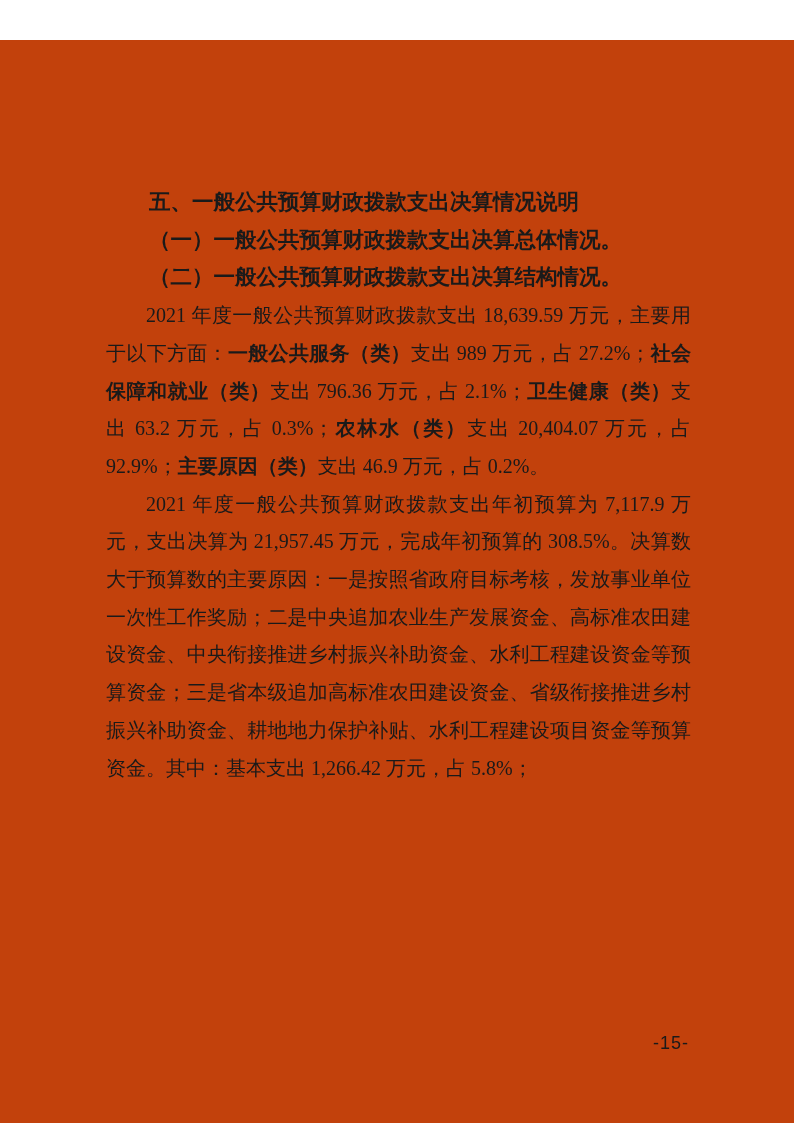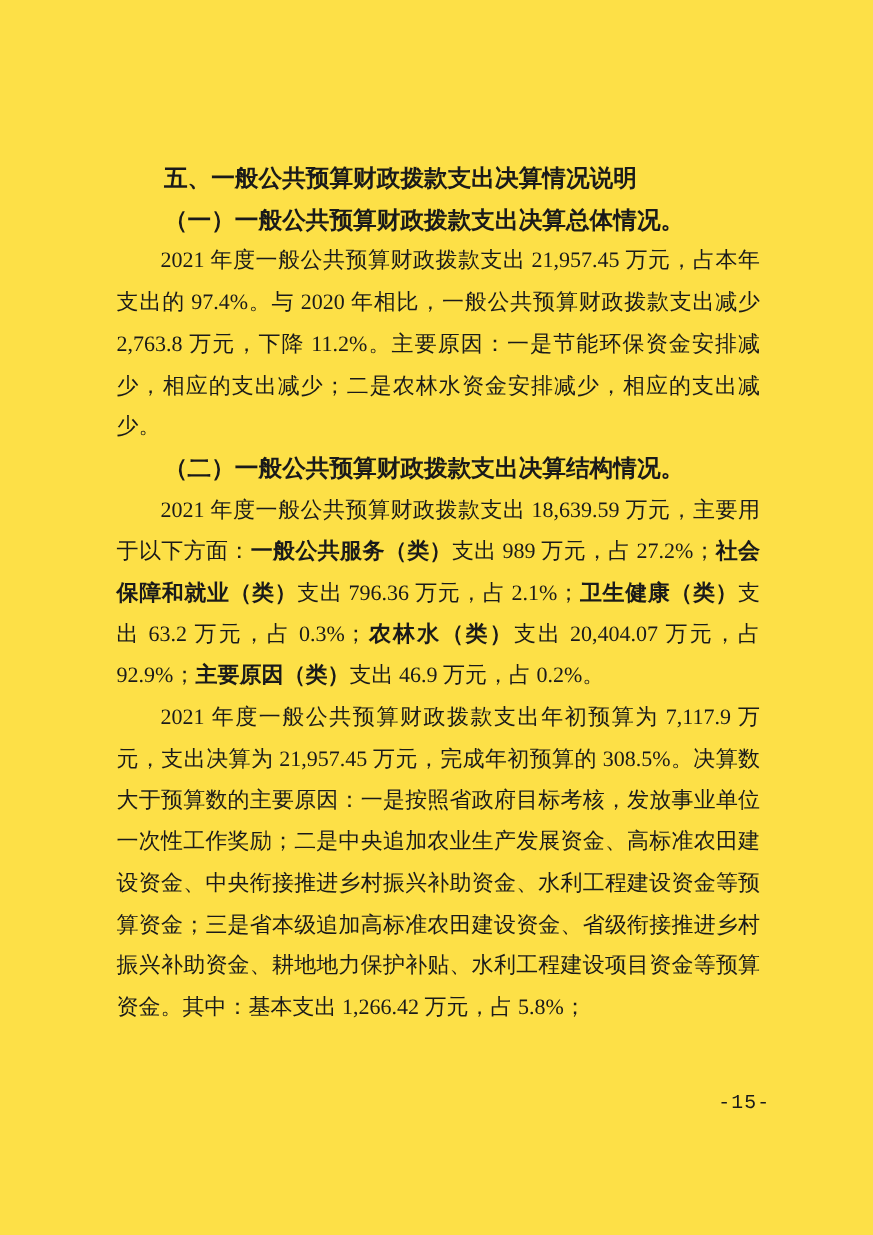--- a/index.html
+++ b/index.html
@@ -9,21 +9,22 @@
     height: 1123px;
     position: relative;
     background: #ffffff;
     overflow: hidden;
     font-family: "Liberation Serif", "DejaVu Serif", serif;
     color: #1a1a1a;
   }
   .document-page {
     position: absolute;
     inset: 0;
-    background: #fde047;
+    background: #c2410c;
+    margin-top: 40px;
   }
   .document-body {
     position: absolute;
     left: 106px;
     top: 144px;
     width: 585px;
     font-size: 20px;
     line-height: 37.7px;
     text-align: justify;
     text-justify: inter-character;
@@ -52,31 +53,30 @@
   .paragraph b {
     font-weight: bold;
     font-family: "Liberation Sans", "DejaVu Sans", sans-serif;
   }
   .page-number {
     position: absolute;
     left: 653px;
     top: 993px;
     font-size: 18px;
     letter-spacing: 1px;
-    font-family: Liberation Mono, monospace;
+    font-family: Liberation Sans, sans-serif;
     color: #1a1a1a;
     white-space: nowrap;
   }
 </style>
 </head>
 <body>
 
 <div class="document-page">
   <div class="document-body">
       <h2 class="heading-major"><b>五、一般公共预算财政拨款支出决算情况说明</b></h2>
       <h2 class="heading-sub"><b>（一）一般公共预算财政拨款支出决算总体情况。</b></h2>
-      <p class="paragraph"><span>2021 年度一般公共预算财政拨款支出 21,957.45 万元，占本年支出的 97.4%。与 2020 年相比，一般公共预算财政拨款支出减少 2,763.8 万元，下降 11.2%。主要原因：一是节能环保资金安排减少，相应的支出减少；二是农林水资金安排减少，相应的支出减少。</span></p>
       <h2 class="heading-sub"><b>（二）一般公共预算财政拨款支出决算结构情况。</b></h2>
       <p class="paragraph"><span>2021 年度一般公共预算财政拨款支出 18,639.59 万元，主要用于以下方面：</span><b>一般公共服务（类）</b><span>支出 989 万元，占 27.2%；</span><b>社会保障和就业（类）</b><span>支出 796.36 万元，占 2.1%；</span><b>卫生健康（类）</b><span>支出 63.2 万元，占 0.3%；</span><b>农林水（类）</b><span>支出 20,404.07 万元，占 92.9%；</span><b>主要原因（类）</b><span>支出 46.9 万元，占 0.2%。</span></p>
       <p class="paragraph"><span>2021 年度一般公共预算财政拨款支出年初预算为 7,117.9 万元，支出决算为 21,957.45 万元，完成年初预算的 308.5%。决算数大于预算数的主要原因：一是按照省政府目标考核，发放事业单位一次性工作奖励；二是中央追加农业生产发展资金、高标准农田建设资金、中央衔接推进乡村振兴补助资金、水利工程建设资金等预算资金；三是省本级追加高标准农田建设资金、省级衔接推进乡村振兴补助资金、耕地地力保护补贴、水利工程建设项目资金等预算资金。其中：基本支出 1,266.42 万元，占 5.8%；</span></p>
     </div>
   <div class="page-number">-15-</div>
 </div>
 
 </body></html>

